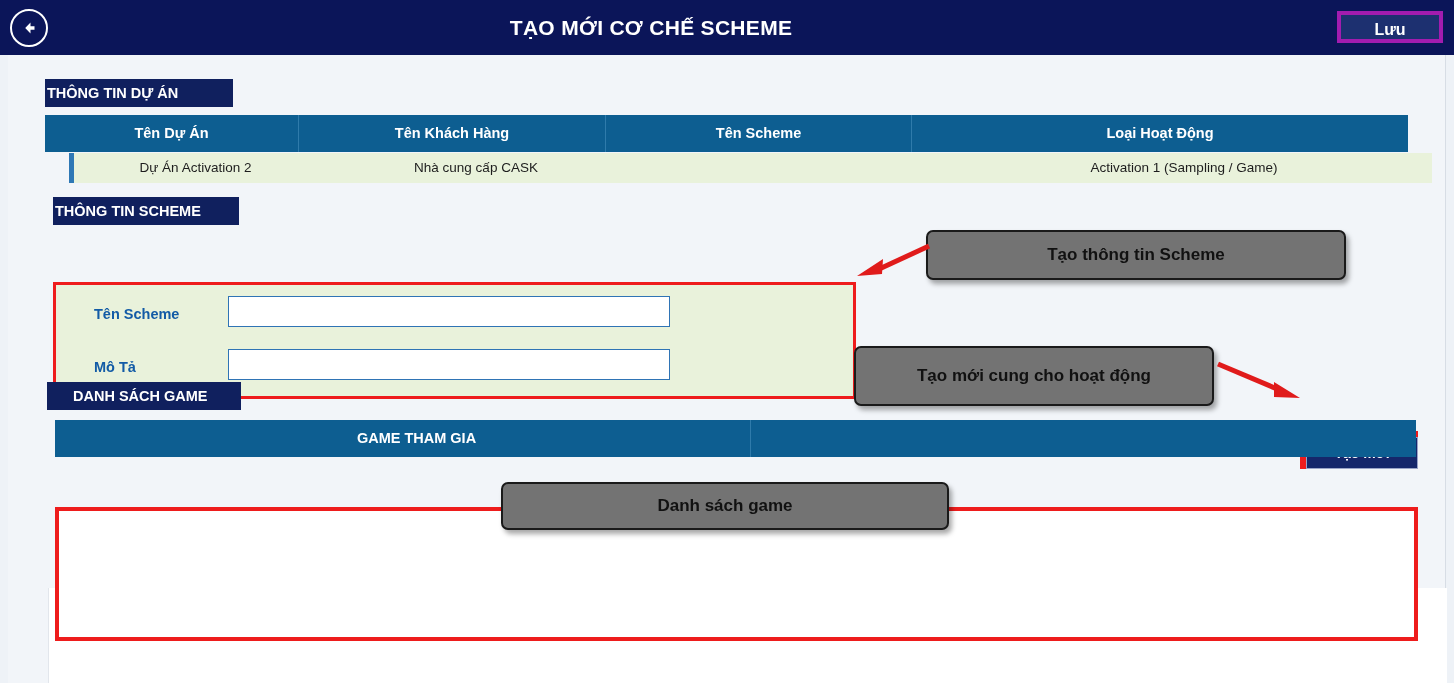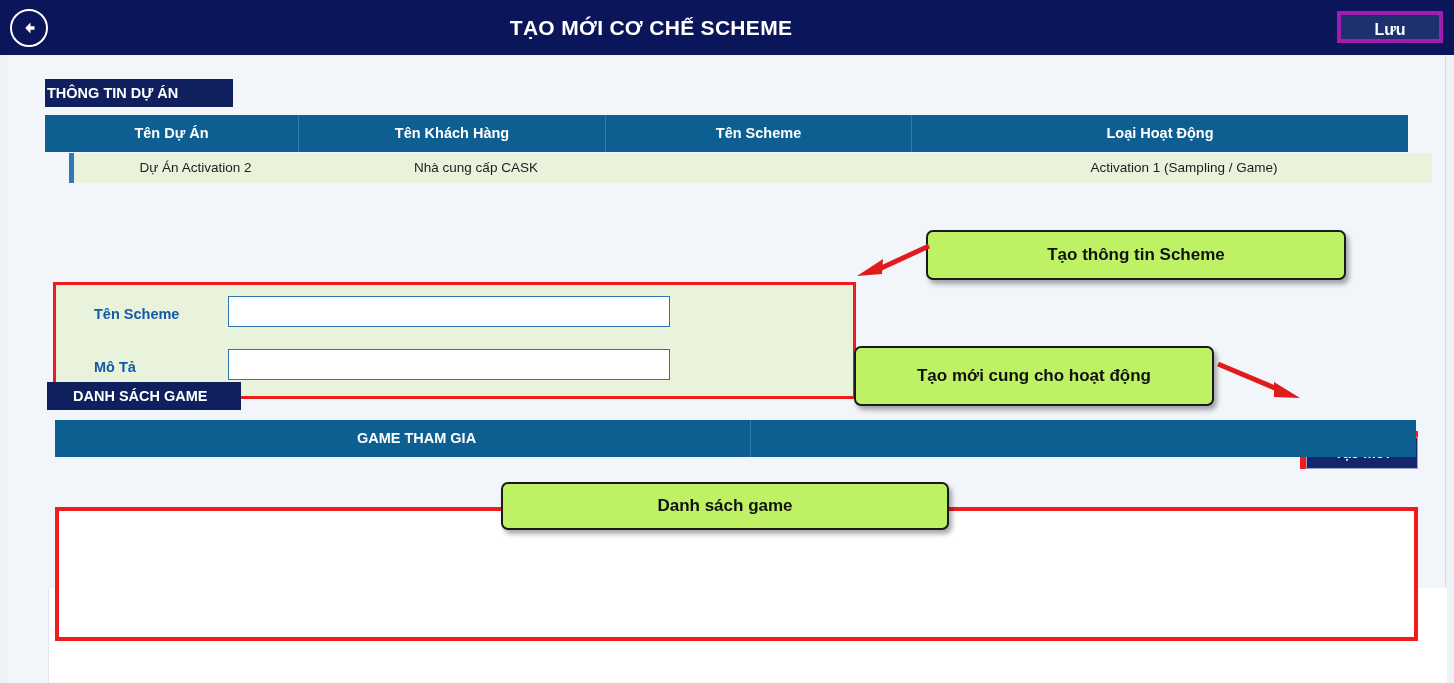--- a/index.html
+++ b/index.html
@@ -111,21 +111,21 @@
   }
 
   
   .gamelist-box{
     position:absolute;left:47px;top:452px;width:1363px;height:134px;
     background:#ffffff;border:4px solid #ee1c1c;box-sizing:border-box;
   }
 
   
   .callout{
-    position:absolute;background:#bef264;border:2px solid #1a1a1a;
+    position:absolute;background:#737373;border:2px solid #1a1a1a;
     border-radius:7px;box-sizing:border-box;
     box-shadow:3px 4px 5px rgba(0,0,0,.34);
     color:#111111;font-size:17px;font-weight:bold;
     display:flex;align-items:center;justify-content:center;
     text-align:center;
   }
   .arrow{position:absolute;}
 </style>
 </head>
 <body>
@@ -162,20 +162,21 @@
       </div>
 
       <div class="data-row" style="left:37px;top:98px;width:1363px;margin-left:24px;">
         <div class="row-accent"></div>
         <div class="td" style="left:0px;width:253px;">Dự Án Activation 2</div>
         <div class="td" style="left:254px;width:306px;">Nhà cung cấp CASK</div>
         <div class="td" style="left:561px;width:305px;"></div>
         <div class="td" style="left:867px;width:496px;">Activation 1 (Sampling / Game)</div>
       </div>
 
+      <div class="sect-label" style="left:45px;top:142px;width:186px;">THÔNG TIN SCHEME</div>
 
       <div class="scheme-panel">
         <div class="form-label" style="left:38px;top:21px;">Tên Scheme</div>
         <div class="form-input" style="left:172px;top:11px;width:442px;height:31px;">
           <input type="text" value="" style="">
         </div>
 
         <div class="form-label" style="left:38px;top:74px;">Mô Tả</div>
         <div class="form-input" style="left:172px;top:64px;width:442px;height:31px;">
           <input type="text" value="" style="">

